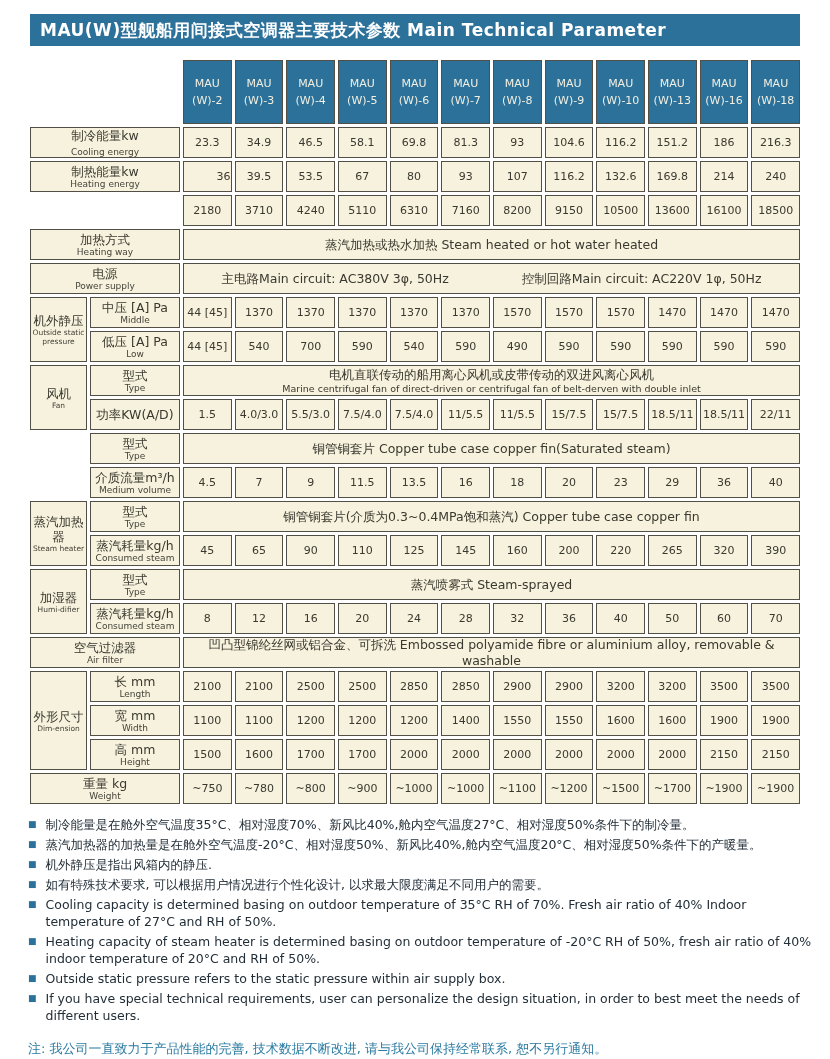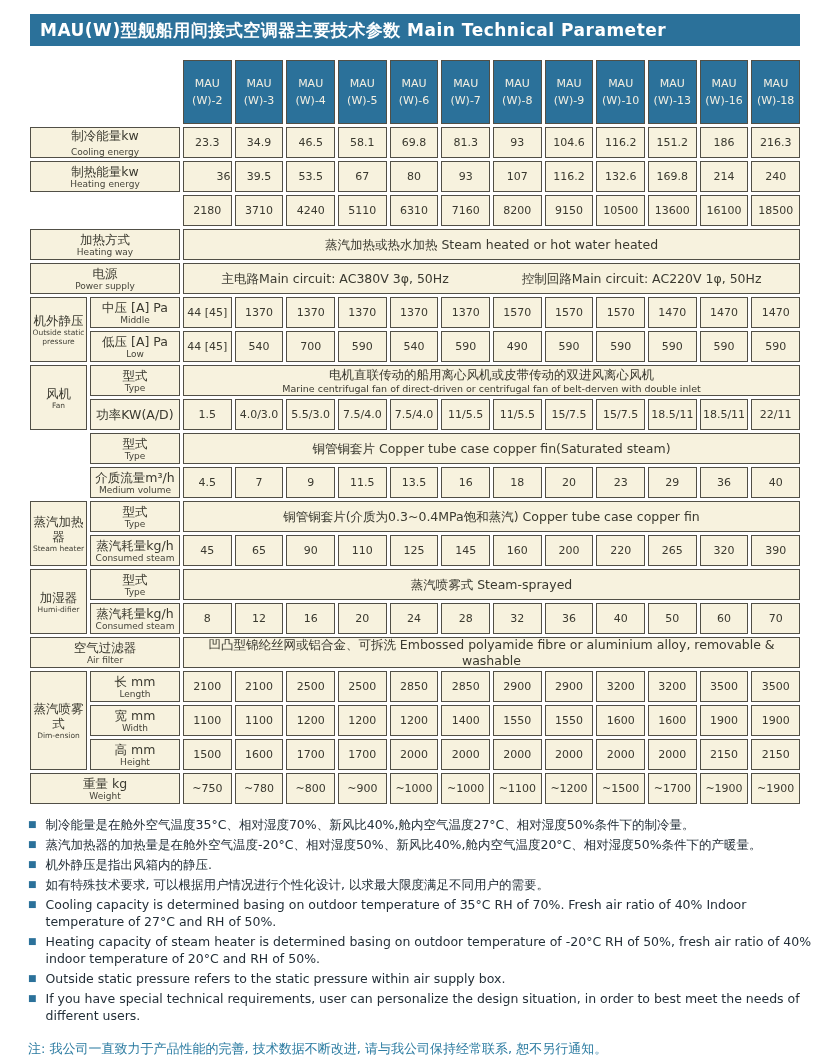--- a/index.html
+++ b/index.html
@@ -301,21 +301,21 @@
       <div class="c val" style="grid-area: 16 / 13;">60</div>
       <div class="c val" style="grid-area: 16 / 14;">70</div>
       <div class="c" style="grid-area: 17 / 1 / auto / span 2;">
         <div class="zh">空气过滤器</div>
         <div class="lab-en">Air filter</div>
       </div>
       <div class="c" style="grid-area: 17 / 3 / auto / span 12;">
         <div class="m-zh">凹凸型锦纶丝网或铝合金、可拆洗 Embossed polyamide fibre or aluminium alloy, removable &amp; washable</div>
       </div>
       <div class="c" style="grid-area: 18 / 1 / span 3;">
-        <div class="zh">蒸汽喷雾式</div>
+        <div class="zh">外形尺寸</div>
         <div class="g-en">Dim-ension</div>
       </div>
       <div class="c" style="grid-area: 18 / 2;">
         <div class="zh">长 mm</div>
         <div class="lab-en">Length</div>
       </div>
       <div class="c val" style="grid-area: 18 / 3;">2100</div>
       <div class="c val" style="grid-area: 18 / 4;">2100</div>
       <div class="c val" style="grid-area: 18 / 5;">2500</div>
       <div class="c val" style="grid-area: 18 / 6;">2500</div>

